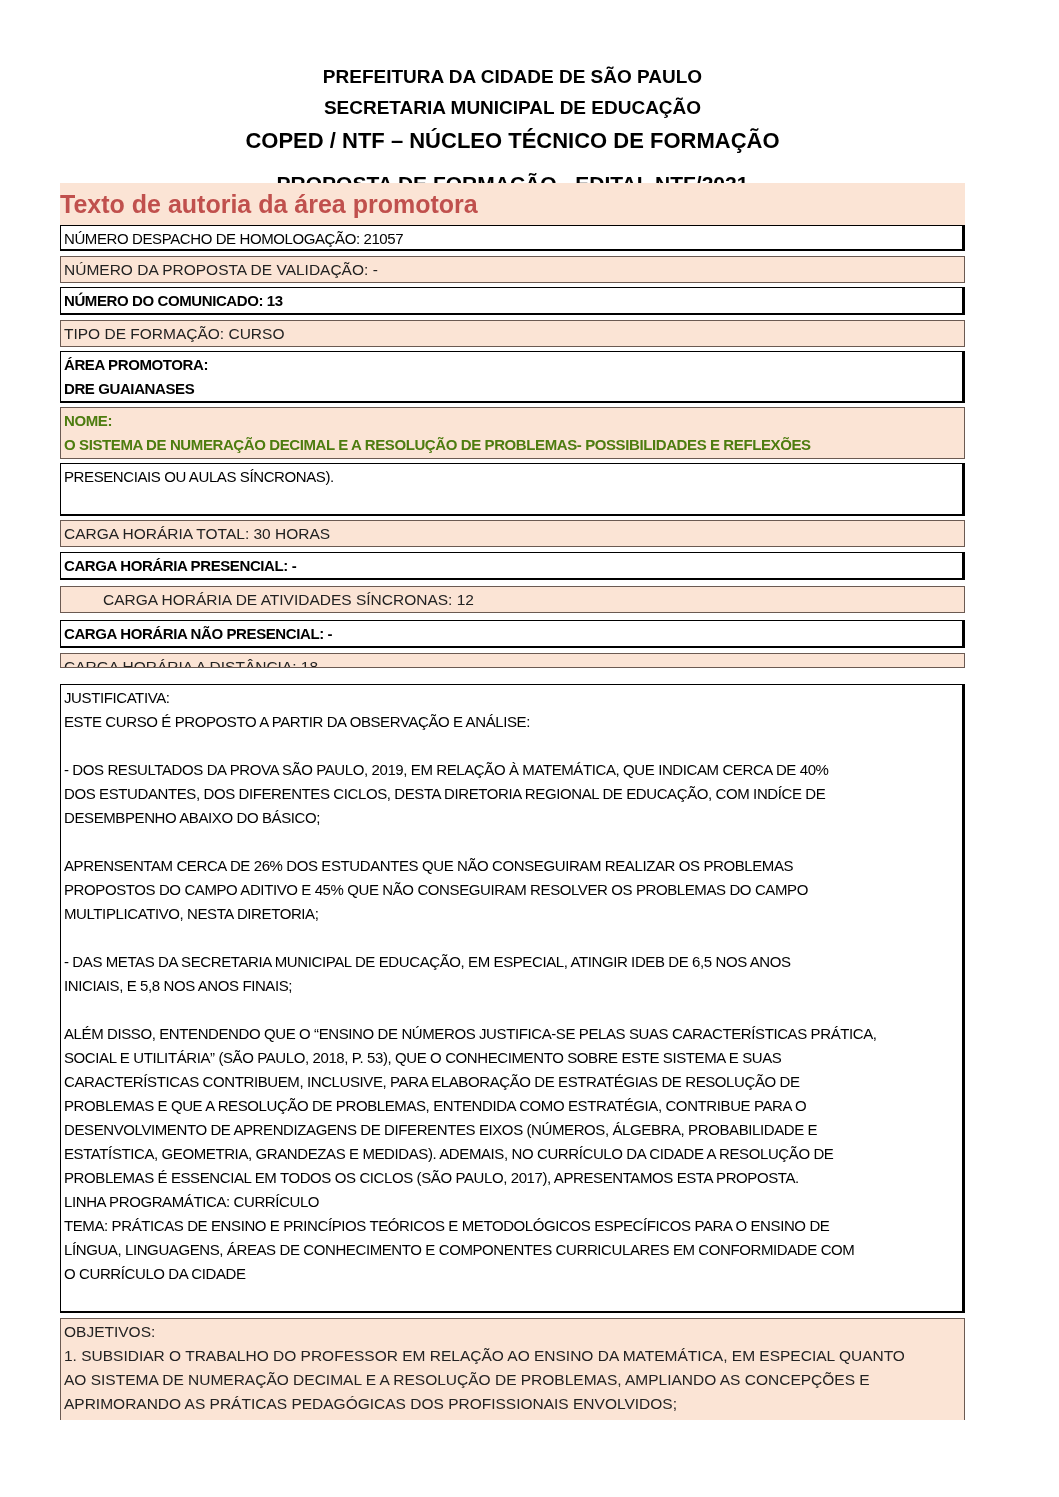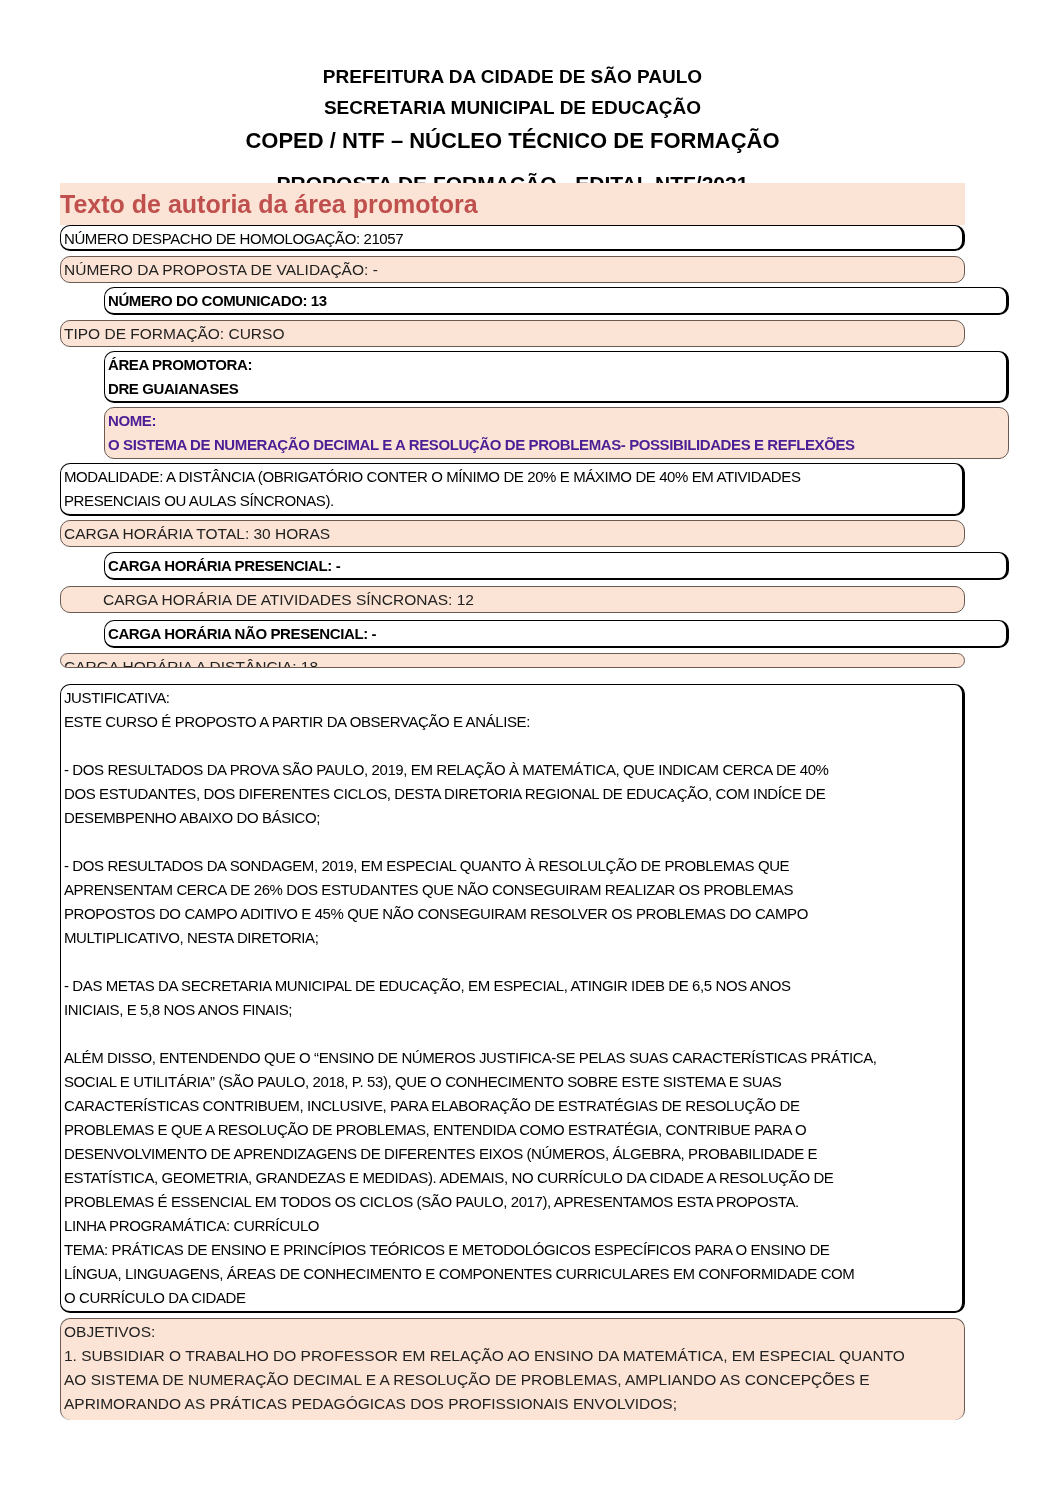--- a/index.html
+++ b/index.html
@@ -13,25 +13,25 @@
   .hdr2 { top: 97px; font-size: 19px; }
   .hdr3 { top: 128px; font-size: 22px; }
   .hdr4 { top: 158px; font-size: 21px; margin-top: 14px; }
 
   .banner { position: absolute; left: 60px; top: 183px; width: 905px; height: 42px;
             background: #fbe4d5; color: #c0504d; font-weight: bold; font-size: 25px;
             text-align: left; line-height: 42px; }
 
   .row { position: absolute; left: 60px; width: 905px; box-sizing: border-box;
          font-size: 15.5px; line-height: 24px; padding: 1px 3px 0 3px;
-         white-space: nowrap; overflow: hidden; border-radius: 10px; }
+         white-space: nowrap; overflow: hidden; }
   .row.white { background: #ffffff; border-left: 1.5px solid #000; border-right: 3px solid #000;
                border-bottom: 2px solid #000; border-top: 1.5px solid #000; }
   .row.peach { background: #fbe4d5; border: 1.5px solid #6b5a52; color: #222; }
-  .row.bold { font-weight: bold; margin-left: 44px; }
+  .row.bold { font-weight: bold; }
   .row.narrow { font-size: 15px; letter-spacing: -0.4px; }
   .row.multi { white-space: normal; }
 
   .line { display: block; height: 24px; white-space: nowrap; }
   .blank { display: block; height: 24px; }
 </style>
 </head>
 <body>
 
 <div class="page">
@@ -46,45 +46,43 @@
   <div class="row white narrow" style="top:225px;height:26px;">NÚMERO DESPACHO DE HOMOLOGAÇÃO:  21057</div>
   <div class="row peach" style="top:256px;height:27px;">NÚMERO DA PROPOSTA DE VALIDAÇÃO:   -</div>
   <div class="row white bold narrow" style="top:287px;height:28px;">NÚMERO DO COMUNICADO:  13</div>
   <div class="row peach" style="top:320px;height:27px;">TIPO DE FORMAÇÃO: CURSO</div>
 
   <div class="row white bold narrow multi" style="top:351px;height:52px;">
     <span class="line">ÁREA PROMOTORA:</span>
     <span class="line">DRE GUAIANASES</span>
   </div>
 
-  <div class="row peach bold narrow multi" style="top:407px;height:52px;color:#4c1d95;">
+  <div class="row peach bold narrow multi" style="top:407px;height:52px;color:#4d7c0f;">
     <span class="line">NOME:</span>
     <span class="line">O SISTEMA DE NUMERAÇÃO DECIMAL E A RESOLUÇÃO DE PROBLEMAS- POSSIBILIDADES E REFLEXÕES</span>
   </div>
 
   <div class="row white narrow multi" style="top:463px;height:53px;">
-    <span class="line">MODALIDADE: A DISTÂNCIA (OBRIGATÓRIO CONTER O MÍNIMO DE 20% E MÁXIMO DE 40% EM ATIVIDADES</span>
     <span class="line">PRESENCIAIS OU AULAS SÍNCRONAS).</span>
   </div>
 
   <div class="row peach" style="top:520px;height:27px;">CARGA HORÁRIA TOTAL: 30 HORAS</div>
   <div class="row white bold narrow" style="top:552px;height:28px;">CARGA HORÁRIA PRESENCIAL:  -</div>
   <div class="row peach" style="top:586px;height:27px;padding-left:42px;">CARGA HORÁRIA DE ATIVIDADES SÍNCRONAS: 12</div>
   <div class="row white bold narrow" style="top:620px;height:28px;">CARGA HORÁRIA NÃO PRESENCIAL:  -</div>
   <div class="row peach" style="top:653px;height:15px;">CARGA HORÁRIA A DISTÂNCIA: 18</div>
 
   <div class="row white narrow multi" style="top:684px;height:629px;line-height:24px;">
     <span class="line">JUSTIFICATIVA:</span>
     <span class="line">ESTE CURSO É PROPOSTO A PARTIR DA OBSERVAÇÃO E ANÁLISE:</span>
     <span class="blank"></span>
     <span class="line">- DOS RESULTADOS DA PROVA SÃO PAULO, 2019, EM RELAÇÃO À MATEMÁTICA, QUE INDICAM CERCA DE 40%</span>
     <span class="line">DOS ESTUDANTES, DOS DIFERENTES CICLOS, DESTA DIRETORIA REGIONAL DE EDUCAÇÃO, COM INDÍCE DE</span>
     <span class="line">DESEMBPENHO ABAIXO DO BÁSICO;</span>
     <span class="blank"></span>
-    <span class="line">- DOS RESULTADOS DA SONDAGEM, 2019, EM ESPECIAL QUANTO À RESOLULÇÃO DE PROBLEMAS QUE</span>
     <span class="line">APRENSENTAM CERCA DE 26% DOS ESTUDANTES QUE NÃO CONSEGUIRAM REALIZAR OS PROBLEMAS</span>
     <span class="line">PROPOSTOS DO CAMPO ADITIVO E 45% QUE NÃO CONSEGUIRAM RESOLVER OS PROBLEMAS DO CAMPO</span>
     <span class="line">MULTIPLICATIVO, NESTA DIRETORIA;</span>
     <span class="blank"></span>
     <span class="line">- DAS METAS DA SECRETARIA MUNICIPAL DE EDUCAÇÃO, EM ESPECIAL,  ATINGIR IDEB DE 6,5 NOS ANOS</span>
     <span class="line">INICIAIS, E 5,8 NOS ANOS FINAIS;</span>
     <span class="blank"></span>
     <span class="line">ALÉM DISSO, ENTENDENDO QUE O “ENSINO DE NÚMEROS JUSTIFICA-SE PELAS SUAS CARACTERÍSTICAS PRÁTICA,</span>
     <span class="line">SOCIAL E UTILITÁRIA” (SÃO PAULO, 2018, P. 53), QUE O CONHECIMENTO SOBRE ESTE SISTEMA E SUAS</span>
     <span class="line">CARACTERÍSTICAS CONTRIBUEM, INCLUSIVE, PARA ELABORAÇÃO DE ESTRATÉGIAS DE RESOLUÇÃO DE</span>

